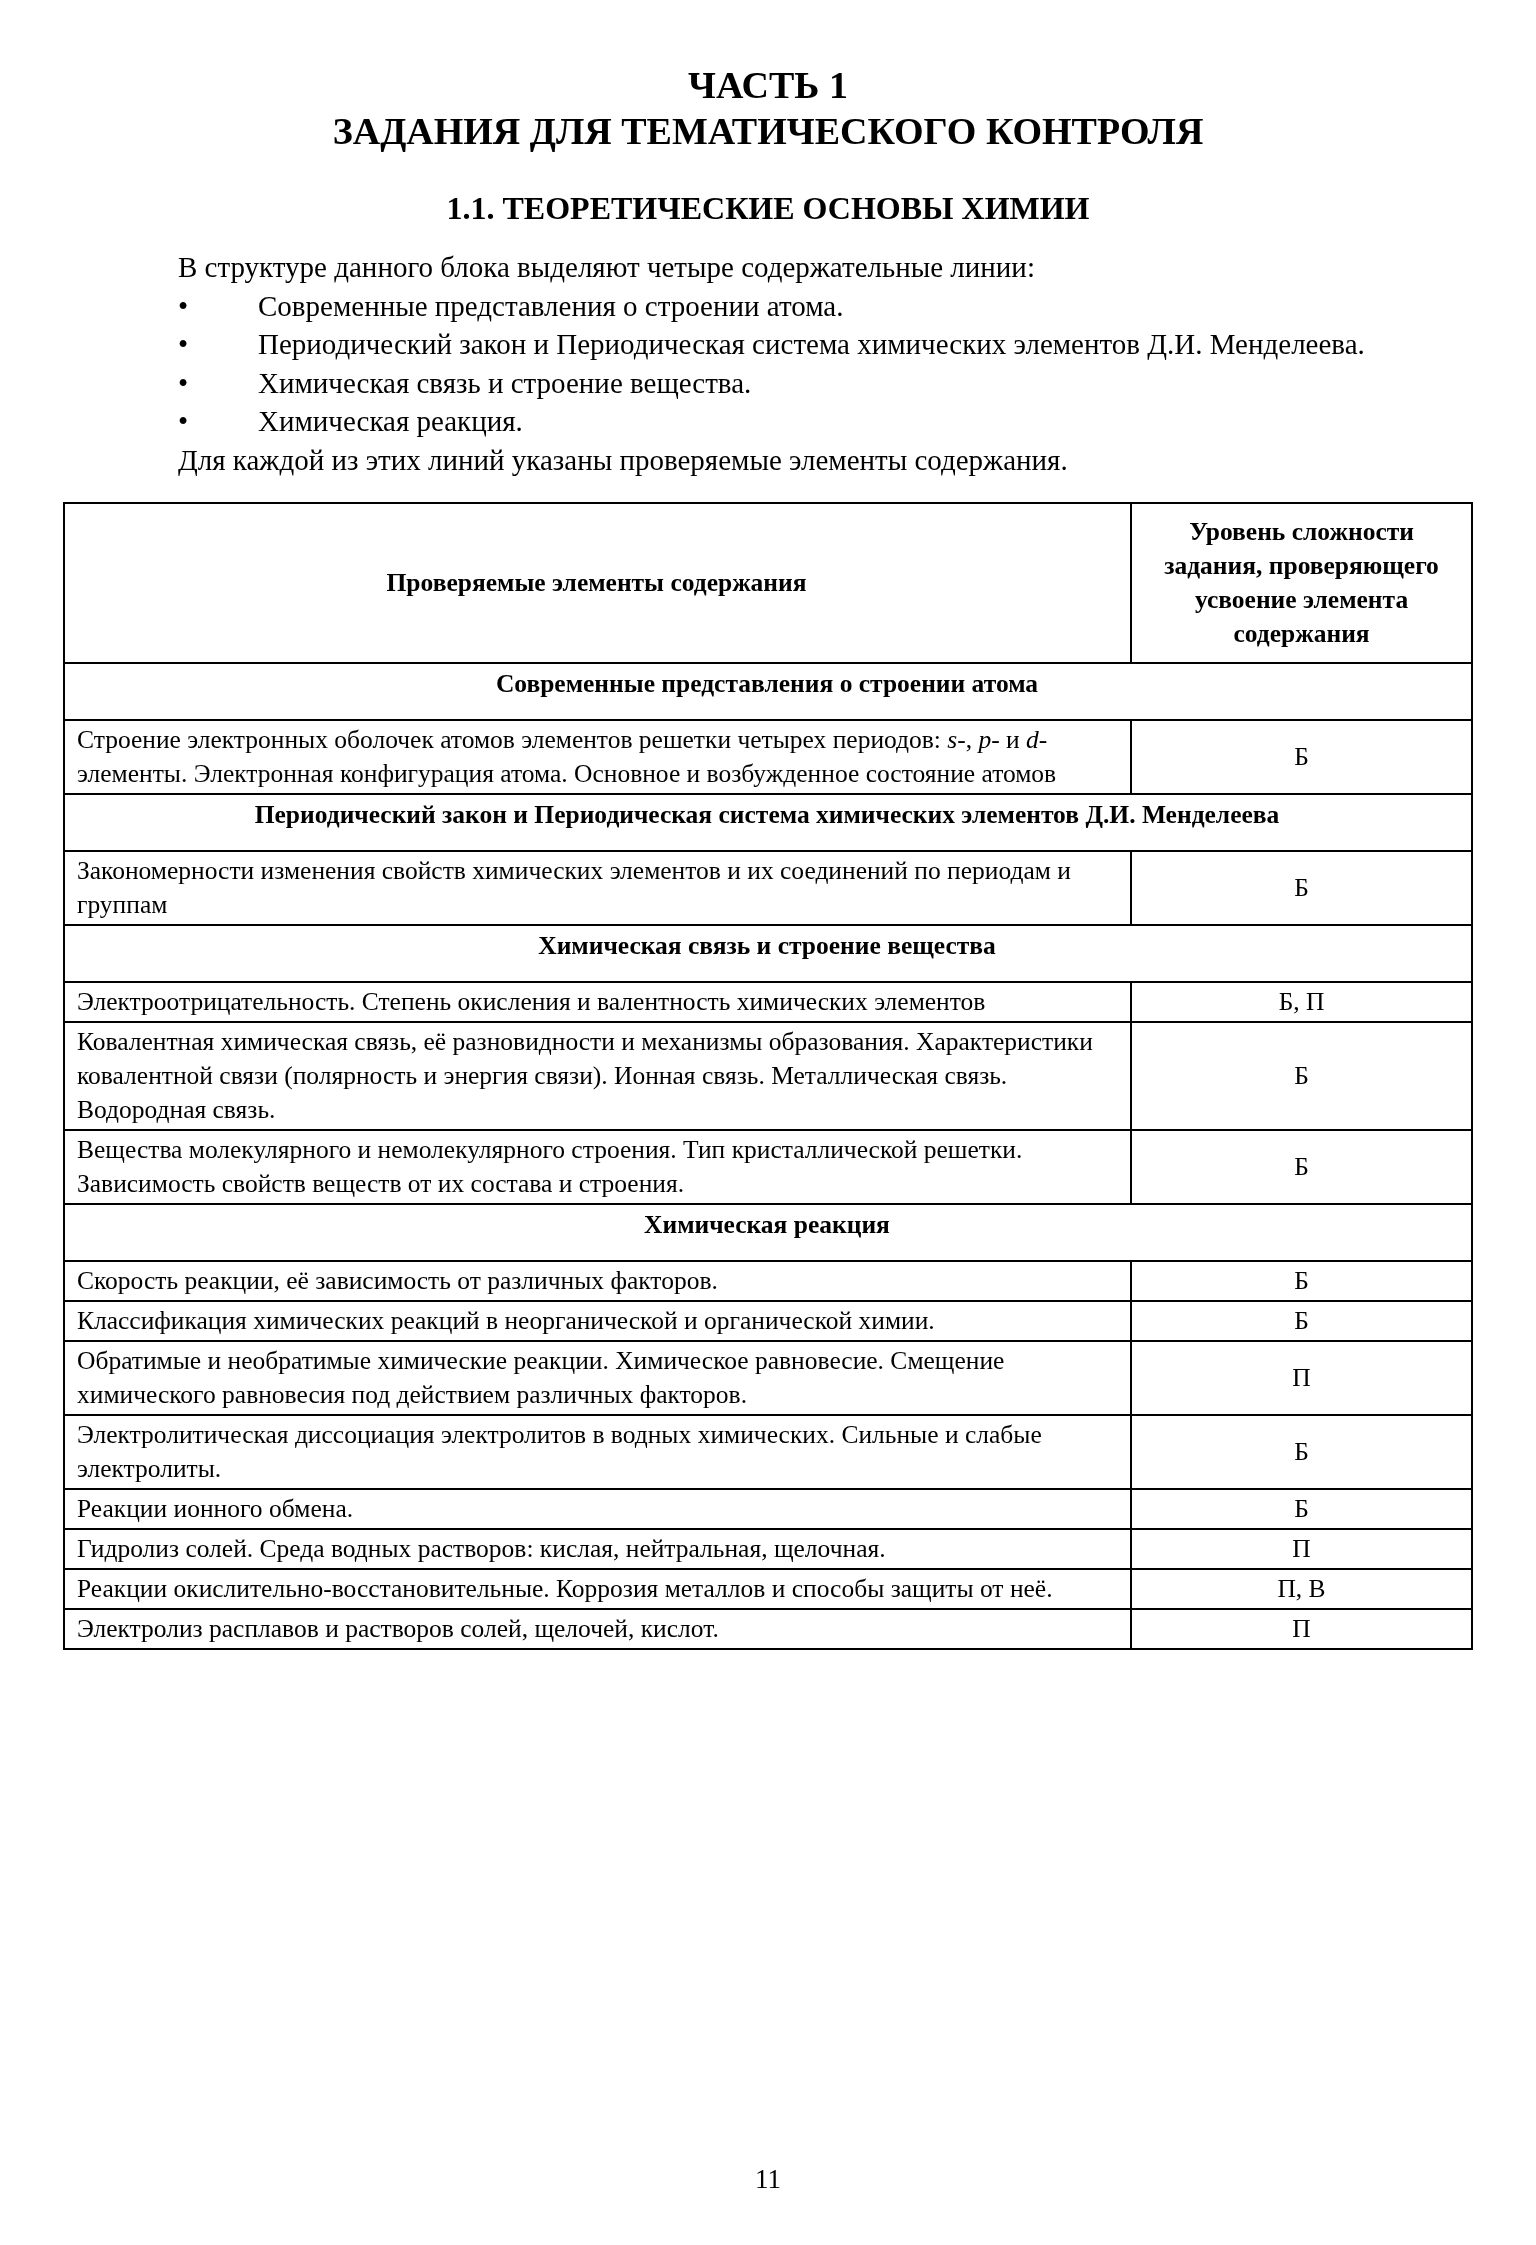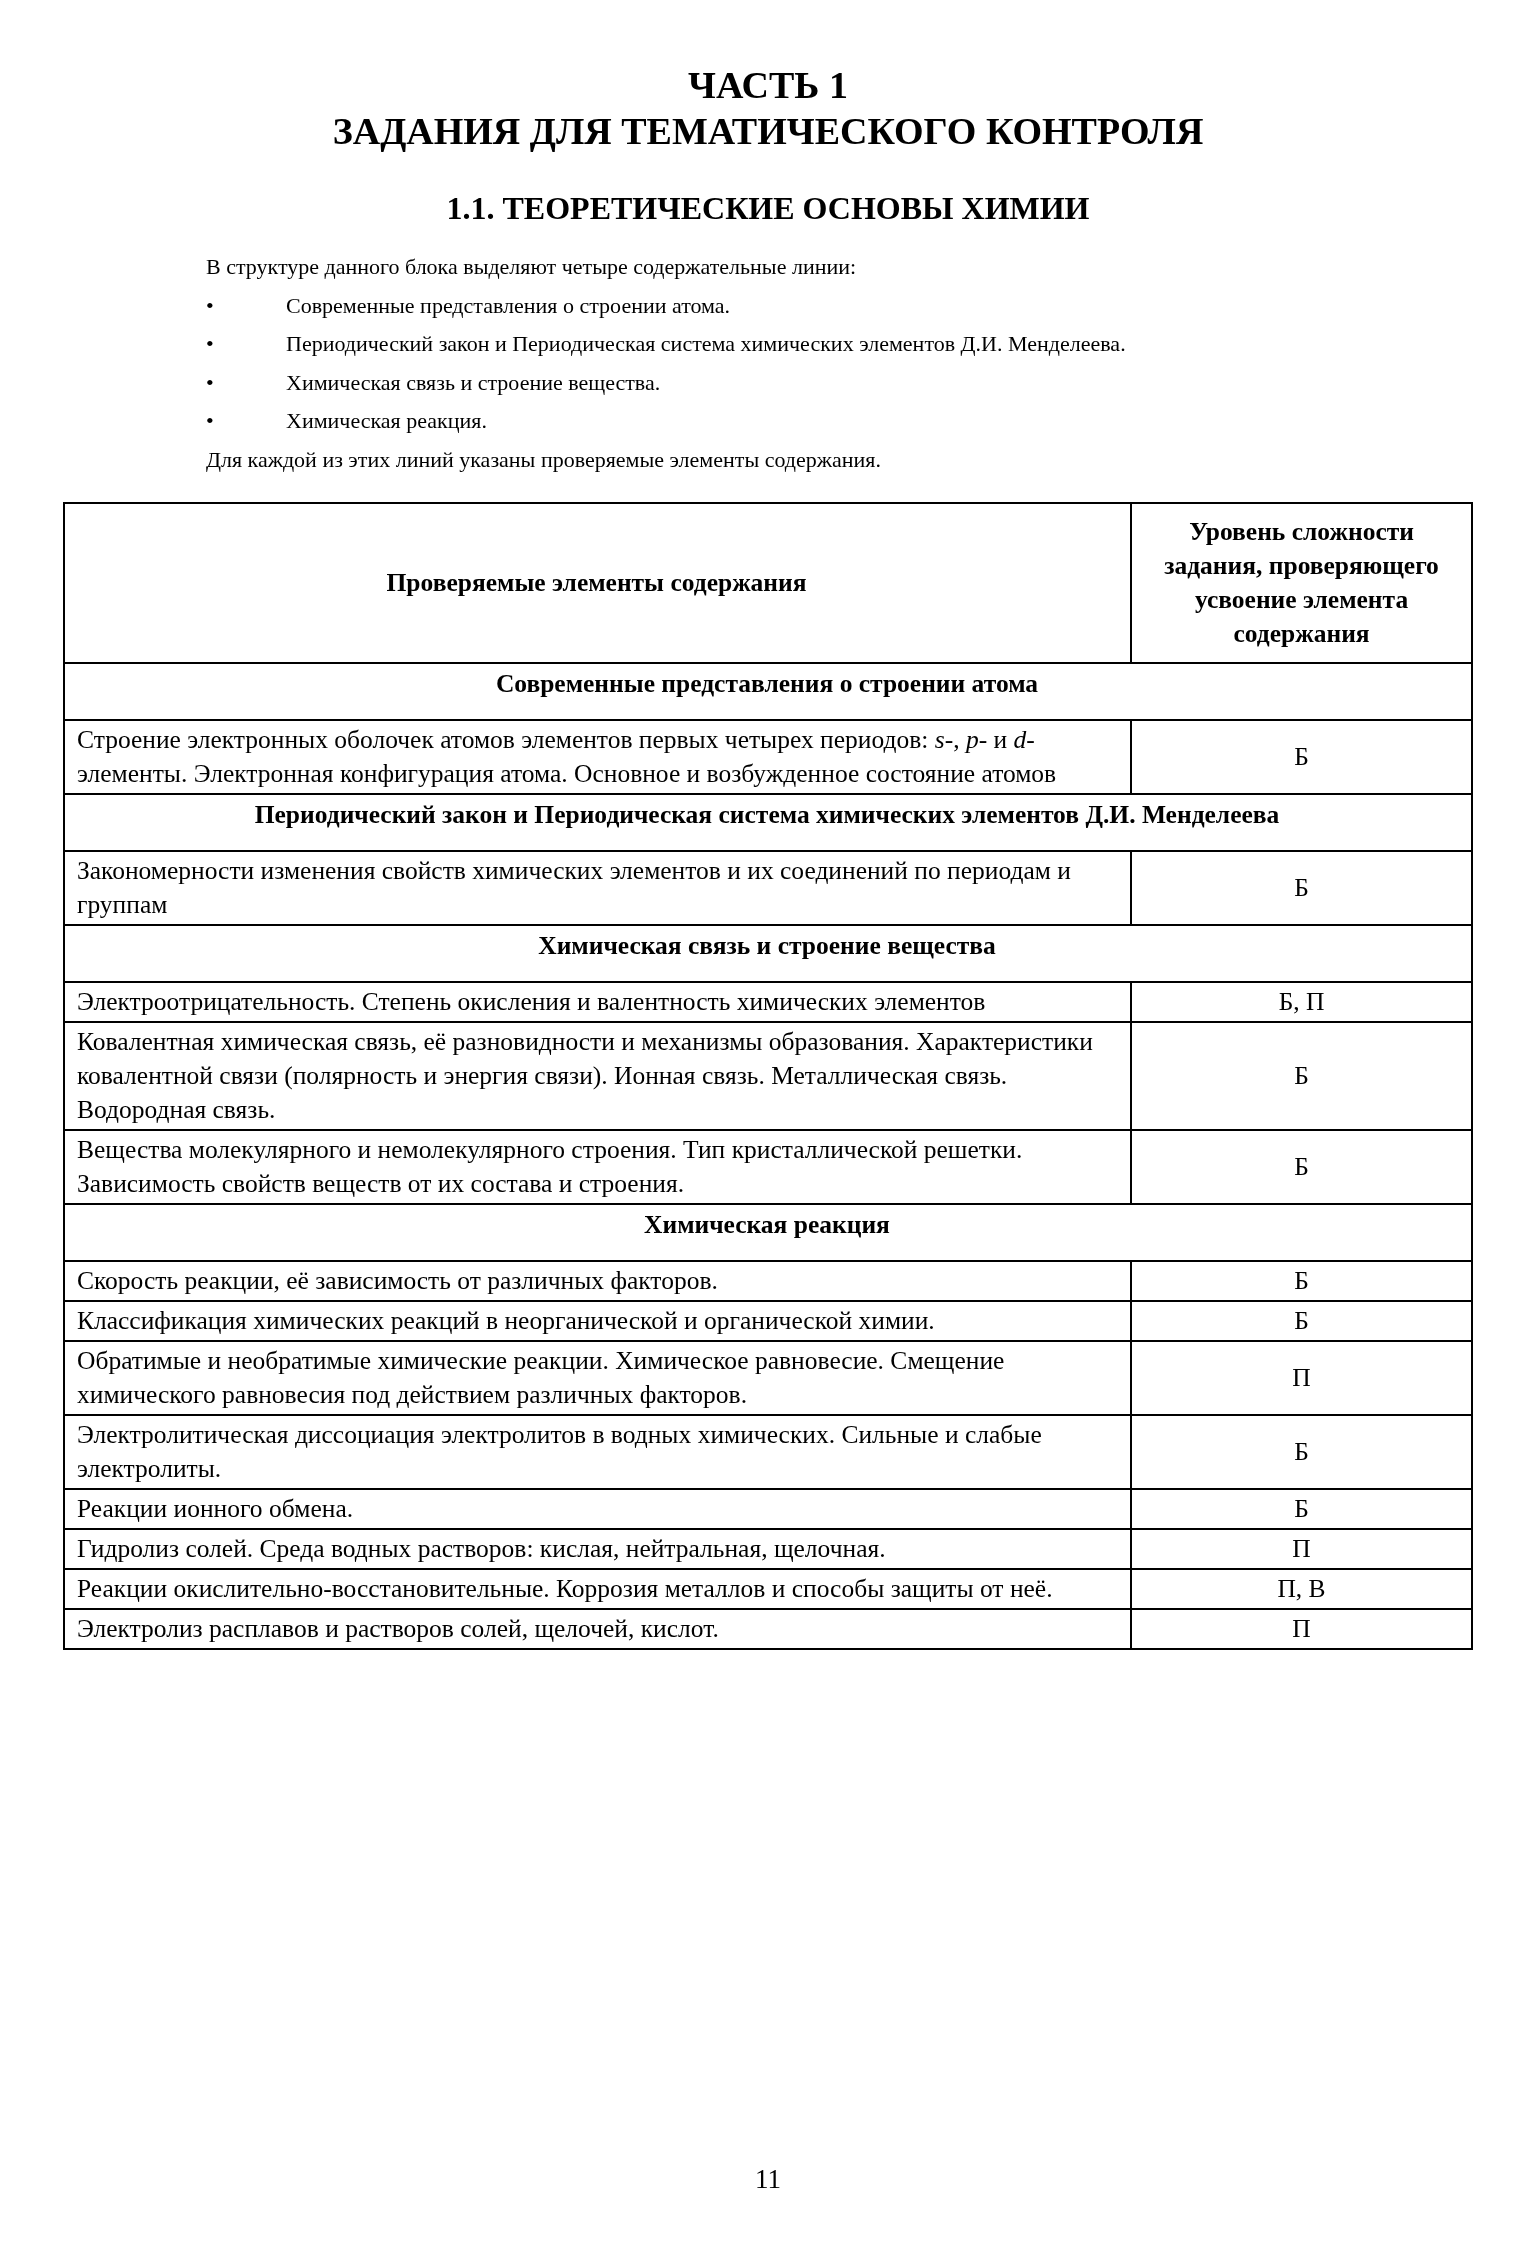--- a/index.html
+++ b/index.html
@@ -42,23 +42,22 @@
       text-align: center;
       font-weight: bold;
       font-size: 32px;
       line-height: 40px;
     }
     .intro {
       position: absolute;
       left: 178px;
       top: 248px;
       width: 1300px;
-      font-size: 22px;
+      font-size: 29px;
       line-height: 38.5px;
-      margin-left: 28px;
     }
     .intro p {
       margin: 0;
     }
     .intro ul {
       list-style: none;
       margin: 0;
       padding: 0;
     }
     .intro li {
@@ -165,21 +164,21 @@
         <th class="th-main">Проверяемые элементы содержания</th>
         <th class="th-level">Уровень сложности задания, проверяющего усвоение элемента содержания</th>
       </tr>
     </thead>
     <tbody>
 
       <tr class="group">
         <td colspan="2">Современные представления о строении атома</td>
       </tr>
       <tr>
-        <td class="element"><span>Строение электронных оболочек атомов элементов первых четырех периодов: </span><span class="it">s</span><span>-, </span><span class="it">p</span><span>- и </span><span class="it">d</span><span>-элементы. Электронная конфигурация атома. Основное и возбужденное состояние атомов</span></td>
+        <td class="element"><span>Строение электронных оболочек атомов элементов решетки четырех периодов: </span><span class="it">s</span><span>-, </span><span class="it">p</span><span>- и </span><span class="it">d</span><span>-элементы. Электронная конфигурация атома. Основное и возбужденное состояние атомов</span></td>
         <td class="level">Б</td>
       </tr>
 
       <tr class="group">
         <td colspan="2">Периодический закон и Периодическая система химических элементов Д.И. Менделеева</td>
       </tr>
       <tr>
         <td class="element">Закономерности изменения свойств химических элементов и их соединений по периодам и группам</td>
         <td class="level">Б</td>
       </tr>

